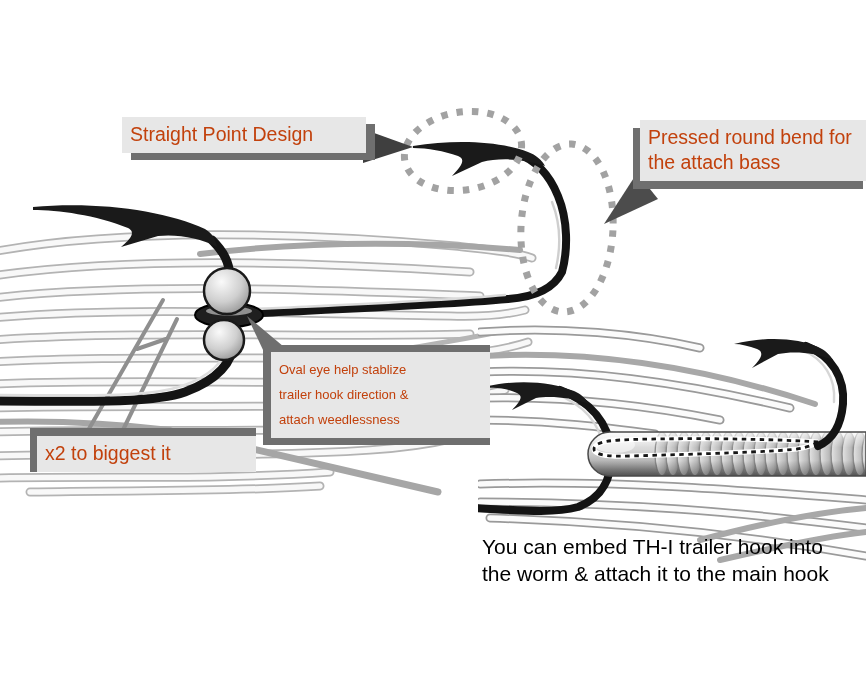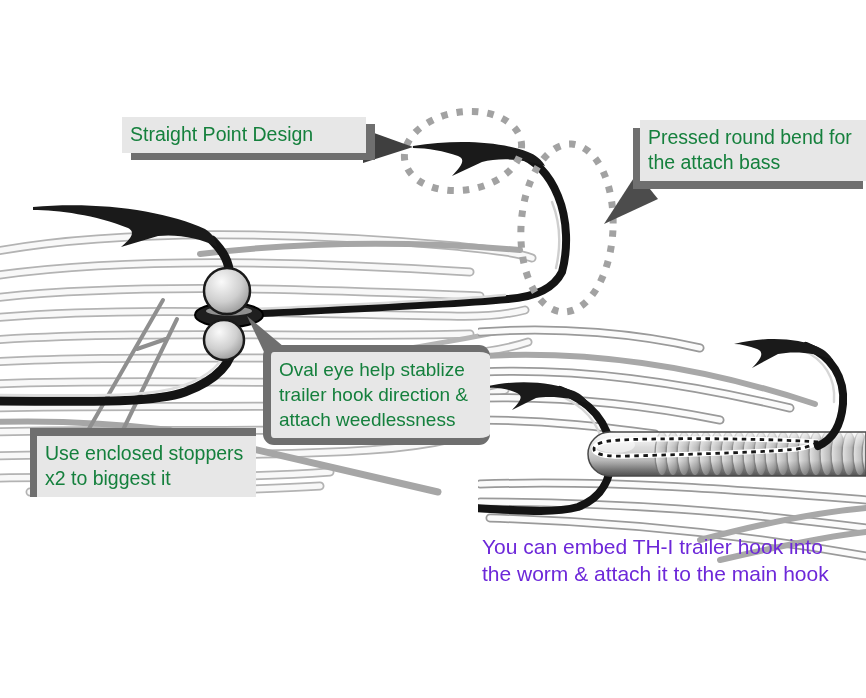--- a/index.html
+++ b/index.html
@@ -2,33 +2,33 @@
 <html><head>
 <meta charset="utf-8">
 <style>
   html,body{margin:0;padding:0;background:#fff;}
   #stage{
     position:relative;width:866px;height:698px;background:#ffffff;overflow:hidden;
     font-family:"Liberation Sans","DejaVu Sans",sans-serif;
   }
   #art{position:absolute;left:0;top:0;}
   .callout{
-    position:absolute;background:#e7e7e7;color:#15803d;
+    position:absolute;background:#e7e7e7;color:#c2410c;
     font-size:19.5px;line-height:25px;padding:5px 8px 6px 8px;
     letter-spacing:0px;
   }
   .callout .ln{white-space:nowrap;}
   #c-straight{left:122px;top:117px;width:228px;box-shadow:9px 7px 0 0 #6f6f6f;}
   #c-pressed{left:640px;top:120px;width:214px;box-shadow:-7px 8px 0 0 #6f6f6f;}
   #c-ovaleye{left:263px;top:345px;width:203px;border-top:7px solid #6f6f6f;
-             border-left:8px solid #6f6f6f;border-bottom:7px solid #6f6f6f;font-size:19px;border-radius:11px;}
+             border-left:8px solid #6f6f6f;border-bottom:7px solid #6f6f6f;font-size:13px;}
   #c-stoppers{left:30px;top:428px;width:203px;border-top:8px solid #6f6f6f;
              border-left:7px solid #6f6f6f;}
   #caption{
-    position:absolute;left:482px;top:533px;color:#6d28d9;
+    position:absolute;left:482px;top:533px;color:#000000;
     font-size:21px;line-height:27px;
   }
   #caption .ln{white-space:nowrap;}
 </style>
 </head>
 <body>
 
 <div id="stage">
 
   <svg id="art" width="866" height="698" viewBox="0 0 866 698">
@@ -238,21 +238,20 @@
     <div class="ln">the attach bass</div>
   </div>
 
   <div class="callout" id="c-ovaleye">
     <div class="ln">Oval eye help stablize</div>
     <div class="ln">trailer hook direction &amp;</div>
     <div class="ln">attach weedlessness</div>
   </div>
 
   <div class="callout" id="c-stoppers">
-    <div class="ln">Use enclosed stoppers</div>
     <div class="ln">x2 to biggest it</div>
   </div>
 
   <div id="caption">
     <div class="ln">You can embed TH-I trailer hook into</div>
     <div class="ln">the worm &amp; attach it to the main hook</div>
   </div>
 
 </div>
 

